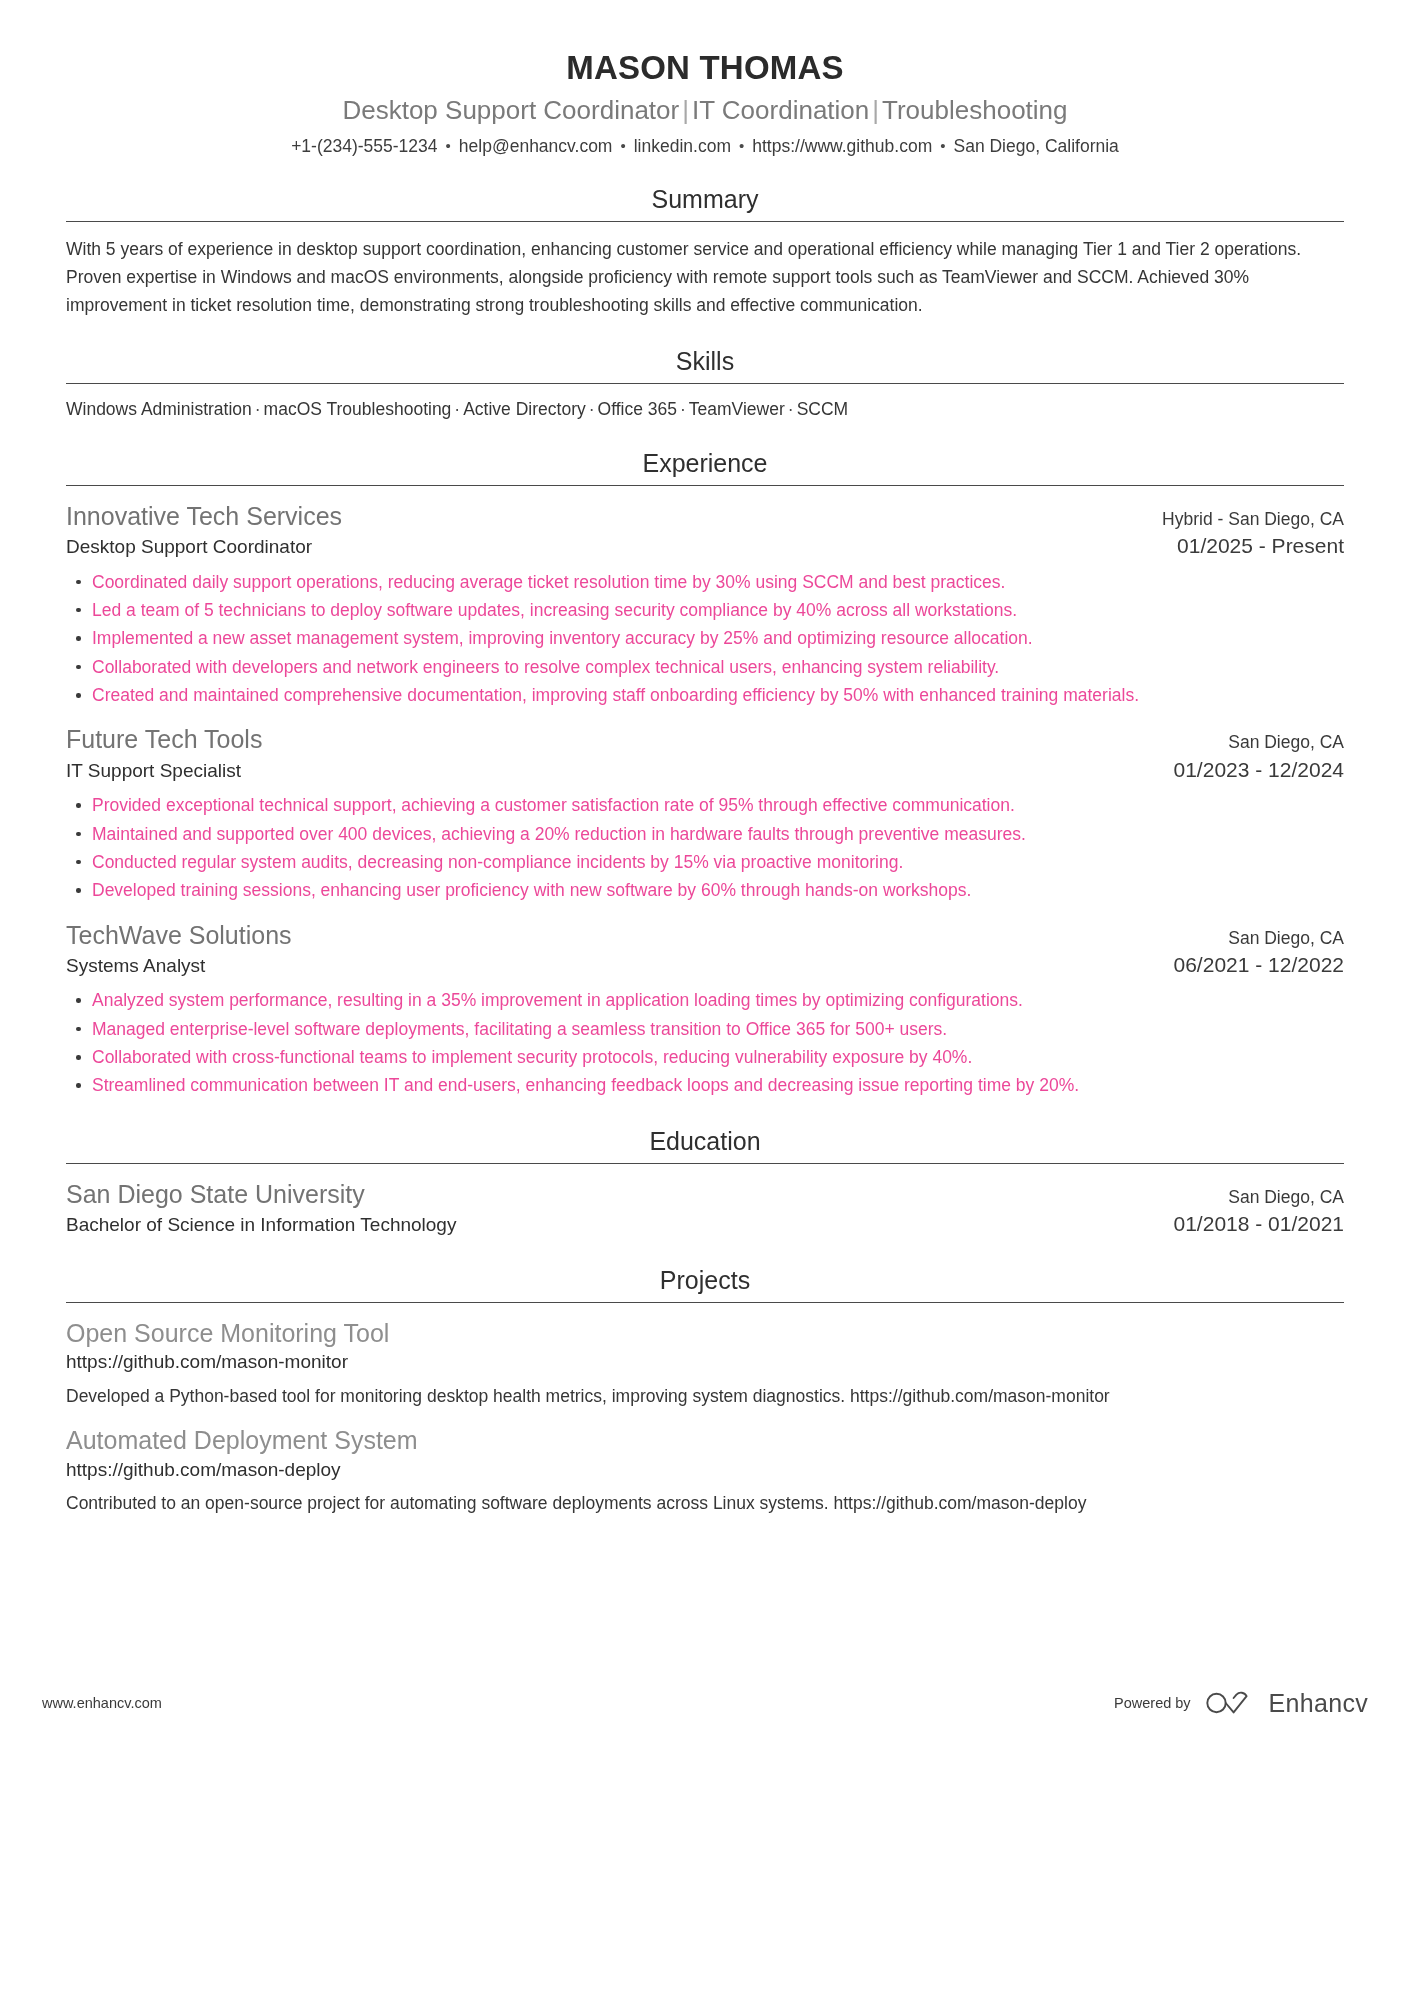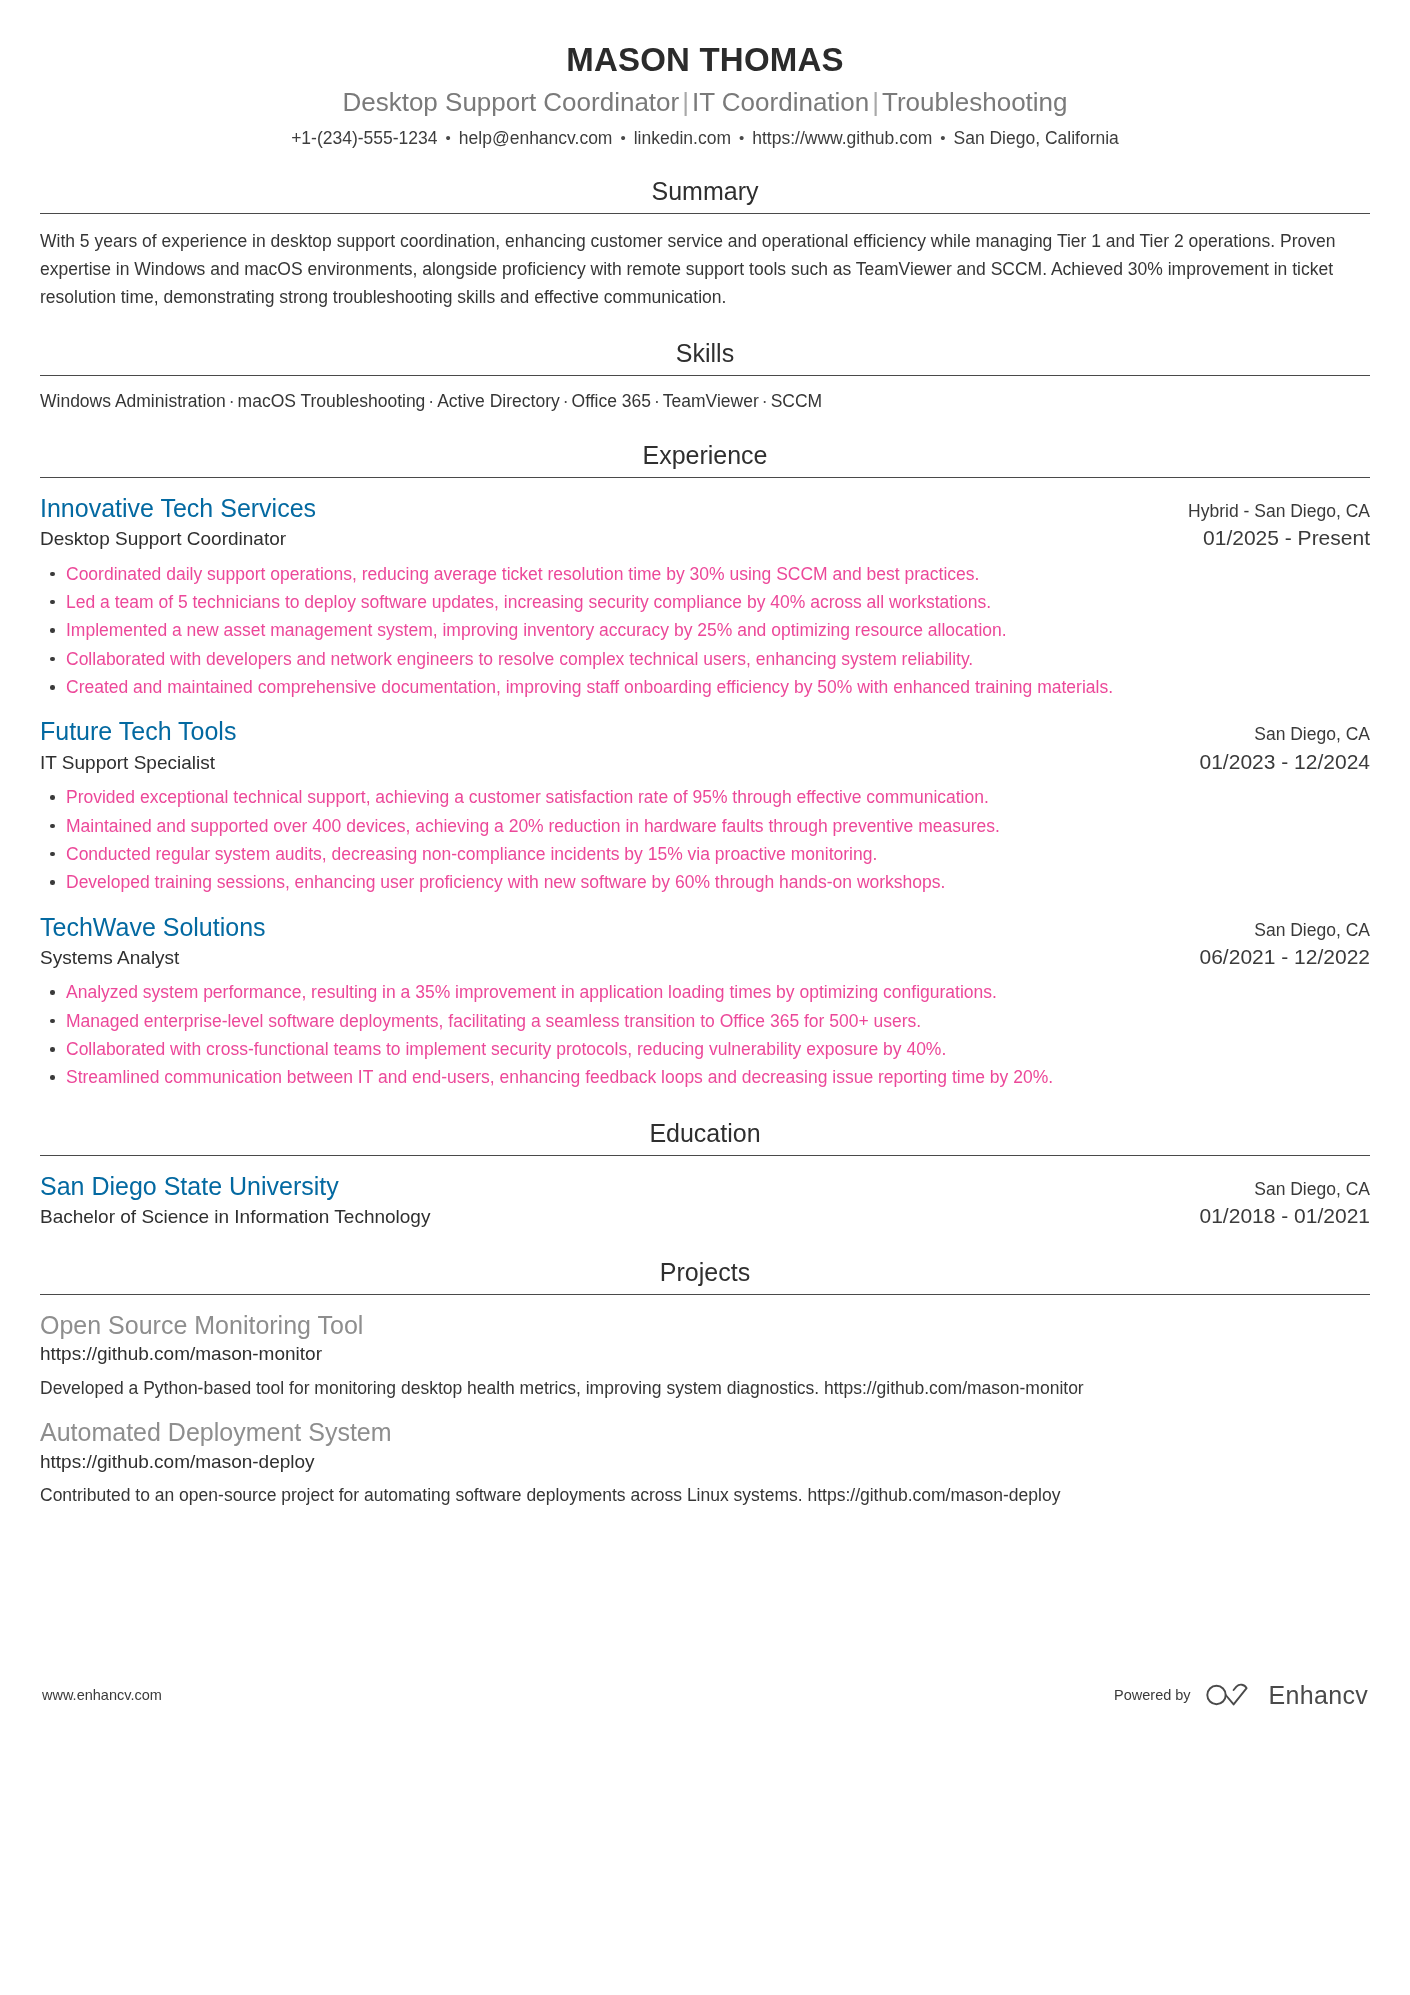--- a/index.html
+++ b/index.html
@@ -10,24 +10,24 @@
   }
   body {
     font-family: "Liberation Sans", "DejaVu Sans", sans-serif;
     color: #363636;
     -webkit-font-smoothing: antialiased;
   }
   .page {
     position: relative;
     width: 1410px;
     height: 1733px;
-    margin: 8px auto;
+    margin: 16px auto;
     background: #ffffff;
     box-sizing: border-box;
-    padding: 0 40px;
+    padding: 0 66px;
     overflow: hidden;
   }
 
   
   .header {
     padding-top: 32px;
     text-align: center;
   }
   .full-name {
     font-size: 33px;
@@ -110,21 +110,21 @@
     margin-top: 13px;
   }
   .entry-row {
     display: flex;
     align-items: baseline;
     justify-content: space-between;
     gap: 16px;
   }
   .entry-org {
     font-size: 25px;
-    color: #0369a1;
+    color: #737373;
     font-weight: 400;
     line-height: 1.3;
   }
   .entry-loc {
     font-size: 17.5px;
     color: #3a3a3a;
     text-align: right;
     white-space: nowrap;
     line-height: 1.3;
   }

